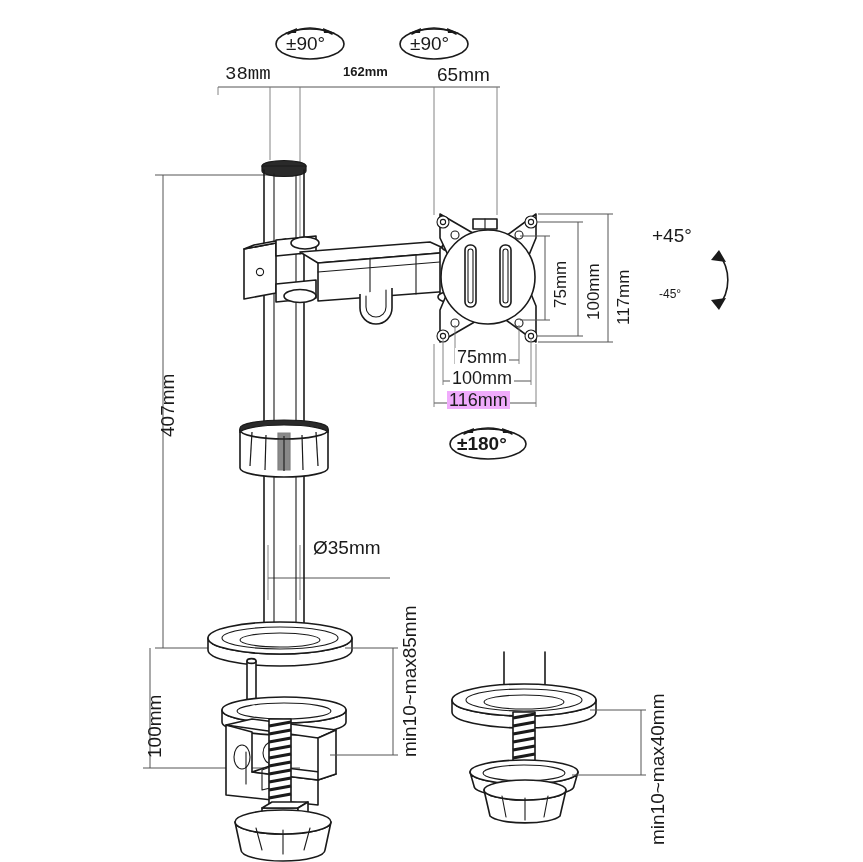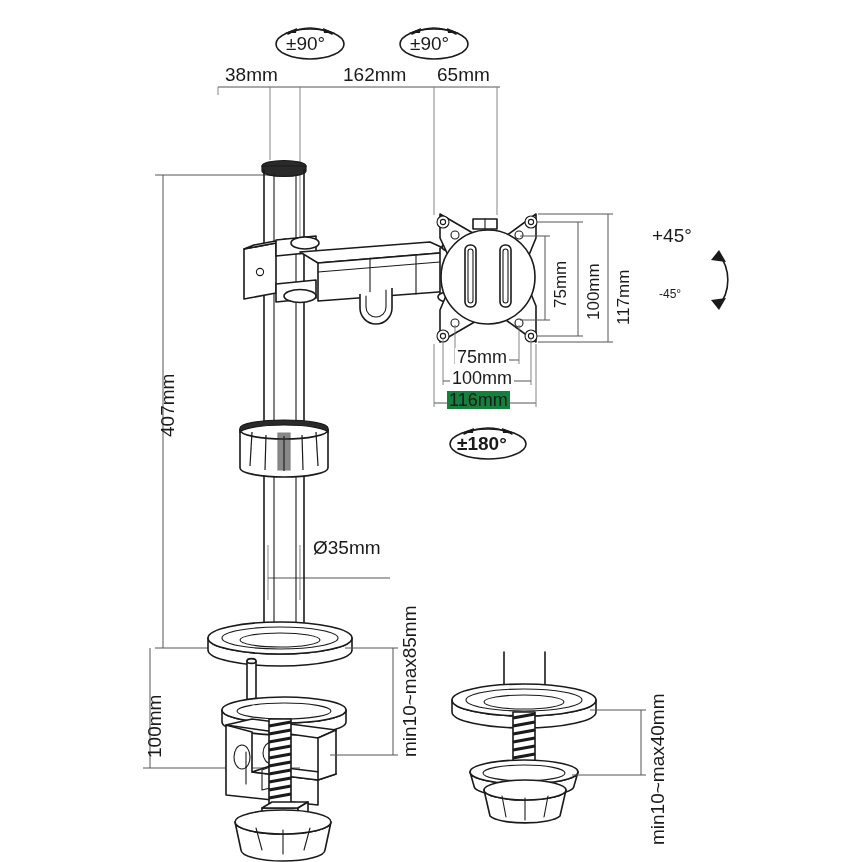--- a/index.html
+++ b/index.html
@@ -280,38 +280,38 @@
     </g>
 
     <g>
       <line class="dim" x1="641" y1="710" x2="641" y2="775"></line>
       <line class="dim" x1="590" y1="710" x2="646" y2="710"></line>
       <line class="dim" x1="572" y1="775" x2="646" y2="775"></line>
     </g>
 
   </svg>
 
-  <div class="lbl" style="left:225px;top:65px;font-size:19px;">38mm</div>
-  <div class="lbl" style="left:343px;top:65px;font-size:19px;">162mm</div>
+  <div class="lbl" style="left:225px;top:65px;font-size:19px;font-family:Liberation Mono, monospace;">38mm</div>
+  <div class="lbl" style="left:343px;top:65px;font-size:13px;font-weight:bold;">162mm</div>
   <div class="lbl" style="left:437px;top:65px;font-size:19px;text-align:right;">65mm</div>
 
   <div class="lbl" style="left:286px;top:34px;font-size:19px;">±90°</div>
   <div class="lbl" style="left:410px;top:34px;font-size:19px;">±90°</div>
   <div class="lbl" style="left:457px;top:434px;font-size:19px;font-weight:bold;">±180°</div>
 
   <div class="lbl" style="left:652px;top:226px;font-size:19px;">+45°</div>
   <div class="lbl" style="left:659px;top:288px;font-size:12px;">-45°</div>
 
   <div class="lbl rot" style="left:552px;top:308px;font-size:17px;">75mm</div>
   <div class="lbl rot" style="left:585px;top:320px;font-size:17px;">100mm</div>
   <div class="lbl rot" style="left:615px;top:325px;font-size:17px;">117mm</div>
 
   <div class="lbl" style="left:455px;top:348px;font-size:18px;background:#fff;padding:0 2px;">75mm</div>
   <div class="lbl" style="left:450px;top:369px;font-size:18px;background:#fff;padding:0 2px;">100mm</div>
-  <div class="lbl" style="left:447px;top:391px;font-size:18px;background:#15803d;padding:0 2px;">116mm</div>
+  <div class="lbl" style="left:447px;top:391px;font-size:18px;background:#f0abfc;padding:0 2px;">116mm</div>
 
   <div class="lbl rot" style="left:158px;top:437px;font-size:19px;">407mm</div>
   <div class="lbl rot" style="left:145px;top:758px;font-size:19px;">100mm</div>
 
   <div class="lbl" style="left:313px;top:538px;font-size:19px;">Ø35mm</div>
 
   <div class="lbl rot" style="left:400px;top:757px;font-size:19px;">min10~max85mm</div>
   <div class="lbl rot" style="left:648px;top:845px;font-size:19px;">min10~max40mm</div>
 
 </div>

